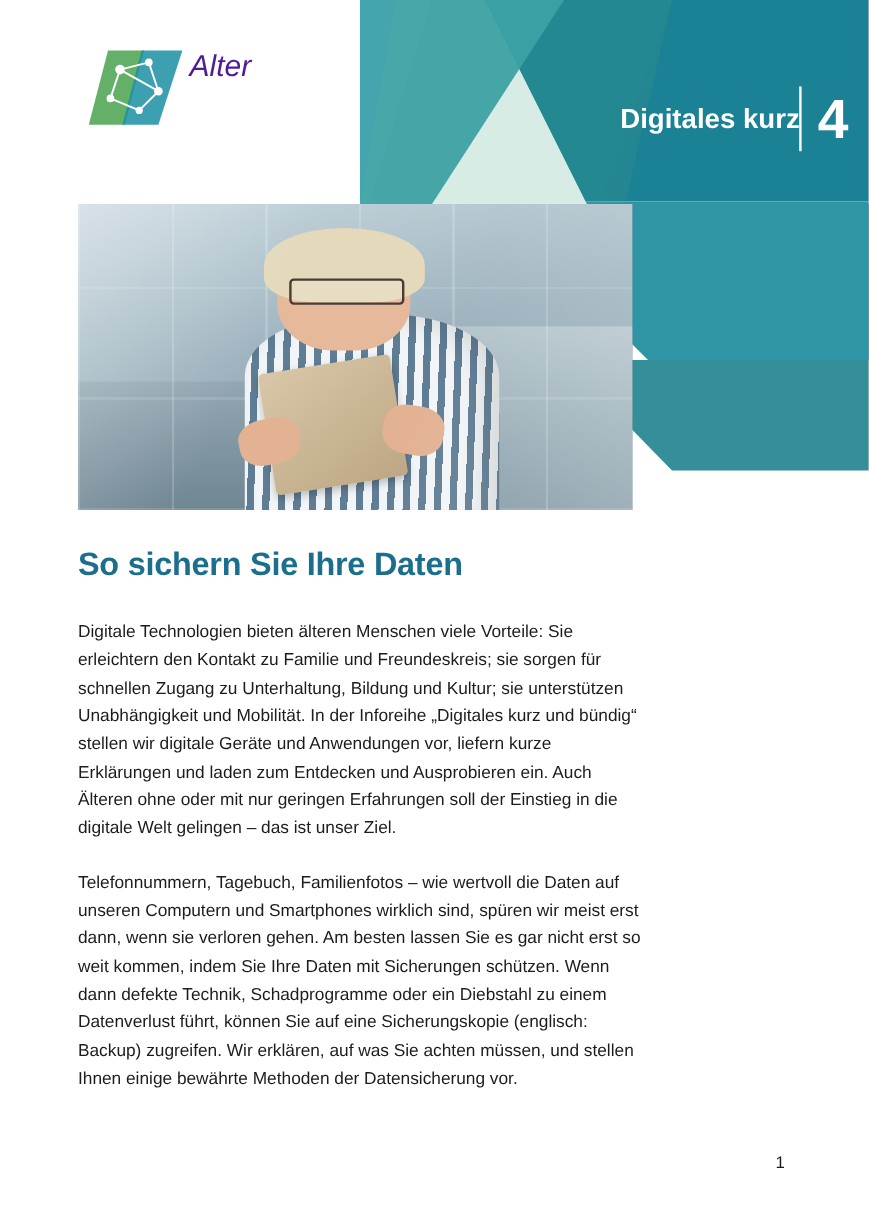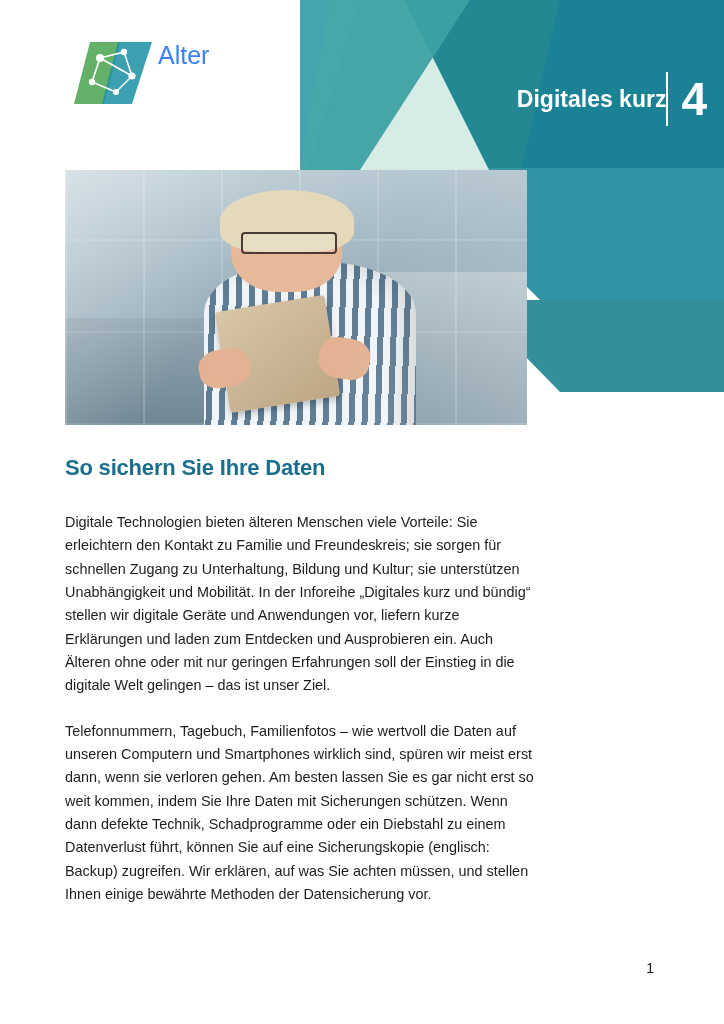--- a/index.html
+++ b/index.html
@@ -48,21 +48,22 @@
     line-height: 1.05;
   }
   .logo-text .l1 {
     font-size: 27px;
     font-weight: bold;
     color: #12526b;
     letter-spacing: -0.2px;
   }
   .logo-text .l2 {
     font-size: 25px;
-    color: #3b82f6;
+    font-style: italic;
+    color: #4c1d95;
     text-align: right;
     margin-top: -2px;
   }
 
   
   .header-title {
     position: absolute;
     right: 18px;
     top: 72px;
     display: flex;
@@ -200,21 +201,21 @@
   }
 
   
   .content {
     position: absolute;
     left: 65px;
     top: 455px;
     width: 470px;
   }
   h1.headline {
-    font-size: 22px;
+    font-size: 27px;
     font-weight: bold;
     color: #1b6e8c;
     margin: 0 0 30px 0;
     letter-spacing: -0.2px;
   }
   p.para {
     font-size: 14.4px;
     line-height: 1.62;
     color: #1c1c1c;
     margin: 0 0 22px 0;

